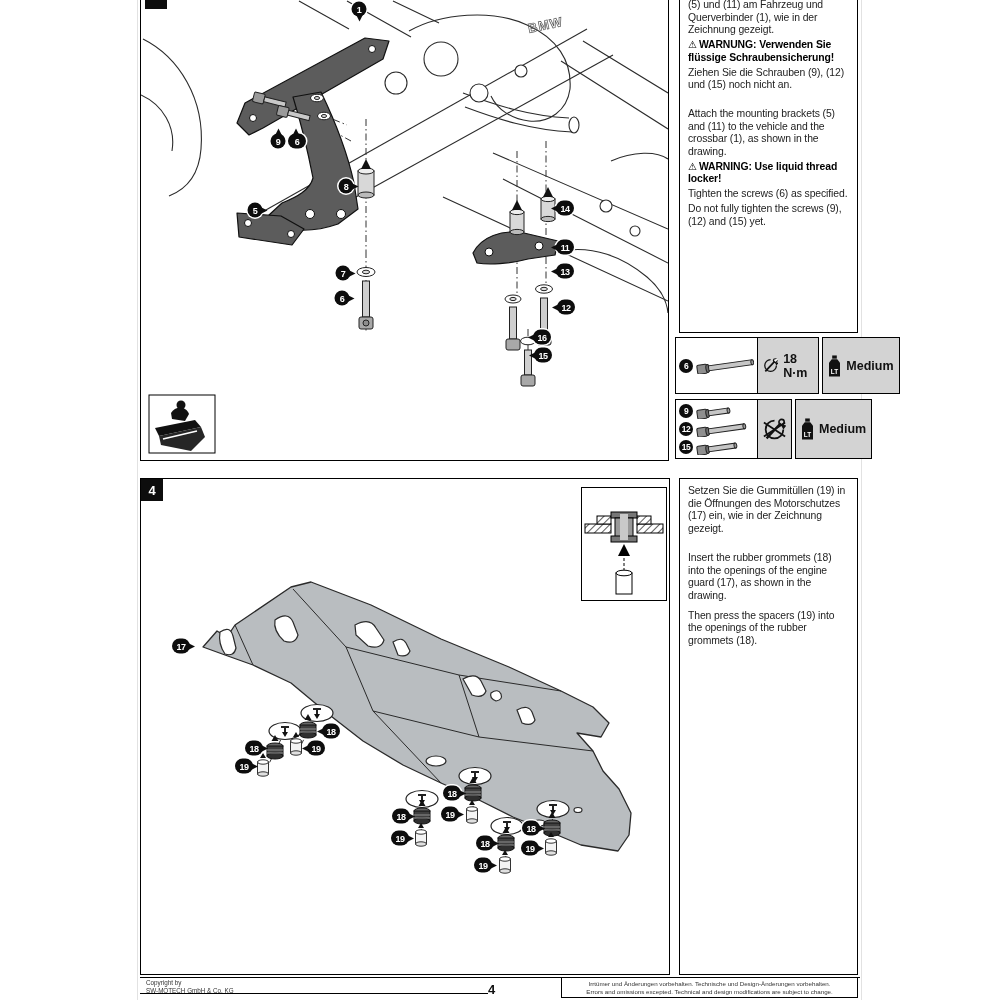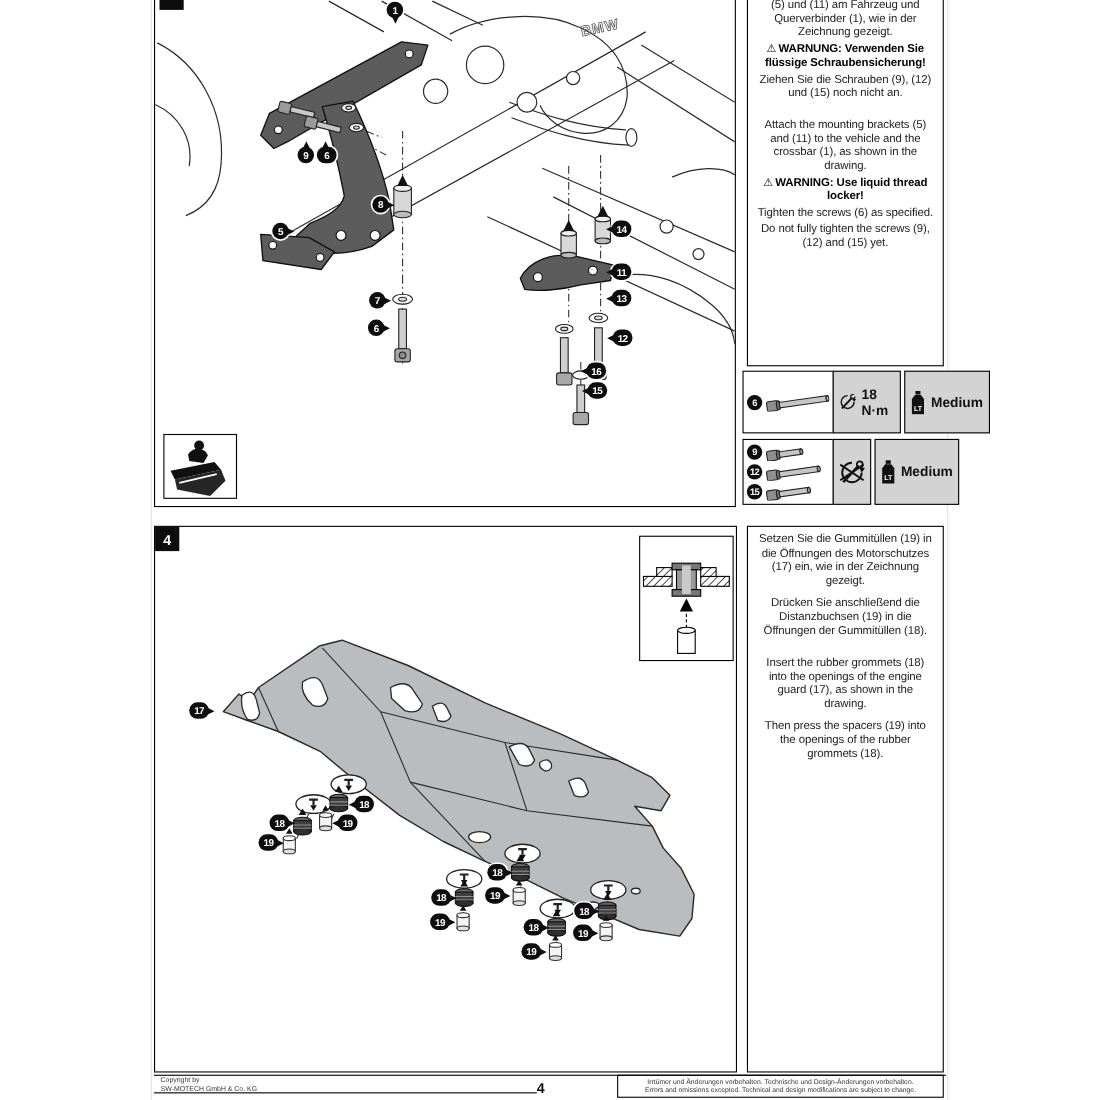--- a/index.html
+++ b/index.html
@@ -7,21 +7,21 @@
         font-family:"Liberation Sans","DejaVu Sans",sans-serif;color:#1a1a1a;}
   .edge{position:absolute;top:0;bottom:0;width:1px;background:#e2e2e2;}
   
   .panel{position:absolute;border:1px solid #000;box-sizing:border-box;background:#fff;}
   .panel svg{position:absolute;left:0;top:0;}
   .step-badge{position:absolute;background:#0d0d0d;color:#fff;font-weight:bold;
       display:flex;align-items:center;justify-content:center;z-index:6;}
   
   .textbox{position:absolute;border:1px solid #000;box-sizing:border-box;background:#fff;
       padding:6px 8px;font-size:10.4px;line-height:12.7px;letter-spacing:-0.1px;color:#222;}
-  .para{margin:0 0 2px 0;text-align:center;}
+  .para{margin:0 0 2px 0;}
   .spaced .para{margin:0 0 7px 0;}
   .para.warn{font-weight:bold;color:#000;}
   .wicon{font-weight:bold;margin-right:2px;font-size:10px;}
   .lang-en{margin-top:16px;}
   
   .callout{position:absolute;width:15px;height:15px;background:#0d0d0d;border-radius:50%;
       color:#fff;font-size:9px;font-weight:bold;display:flex;align-items:center;justify-content:center;
       transform:translate(-50%,-50%);box-shadow:0 0 0 1.5px #fff;z-index:5;letter-spacing:-0.5px;}
   .callout.wide{width:18px;border-radius:9px;}
   .callout::after{content:"";position:absolute;}
@@ -428,21 +428,20 @@
       <div class="callout tail-right wide" style="left: 259px; top: 359px;">19</div>
       <div class="callout tail-right wide" style="left: 344px; top: 364px;">18</div>
       <div class="callout tail-right wide" style="left: 342px; top: 386px;">19</div>
       <div class="callout tail-right wide" style="left: 390px; top: 349px;">18</div>
       <div class="callout tail-right wide" style="left: 389px; top: 369px;">19</div>
     </div>
 
   <div class="textbox spaced" style="left:679px;top:478px;width:179px;height:497px;">
     <div>
         <div class="para">Setzen Sie die Gummitüllen (19) in die Öffnungen des Motorschutzes (17) ein, wie in der Zeichnung gezeigt.</div>
-        <div class="para">Drücken Sie anschließend die Distanzbuchsen (19) in die Öffnungen der Gummitüllen (18).</div>
       </div>
     <div class="lang-en">
         <div class="para">Insert the rubber grommets (18) into the openings of the engine guard (17), as shown in the drawing.</div>
         <div class="para">Then press the spacers (19) into the openings of the rubber grommets (18).</div>
       </div>
   </div>
 
   <div class="f-rule" style="left:140px;top:977px;width:720px;"></div>
   <div class="f-copy" style="left:146px;top:979px;">
     <div>Copyright by</div>

